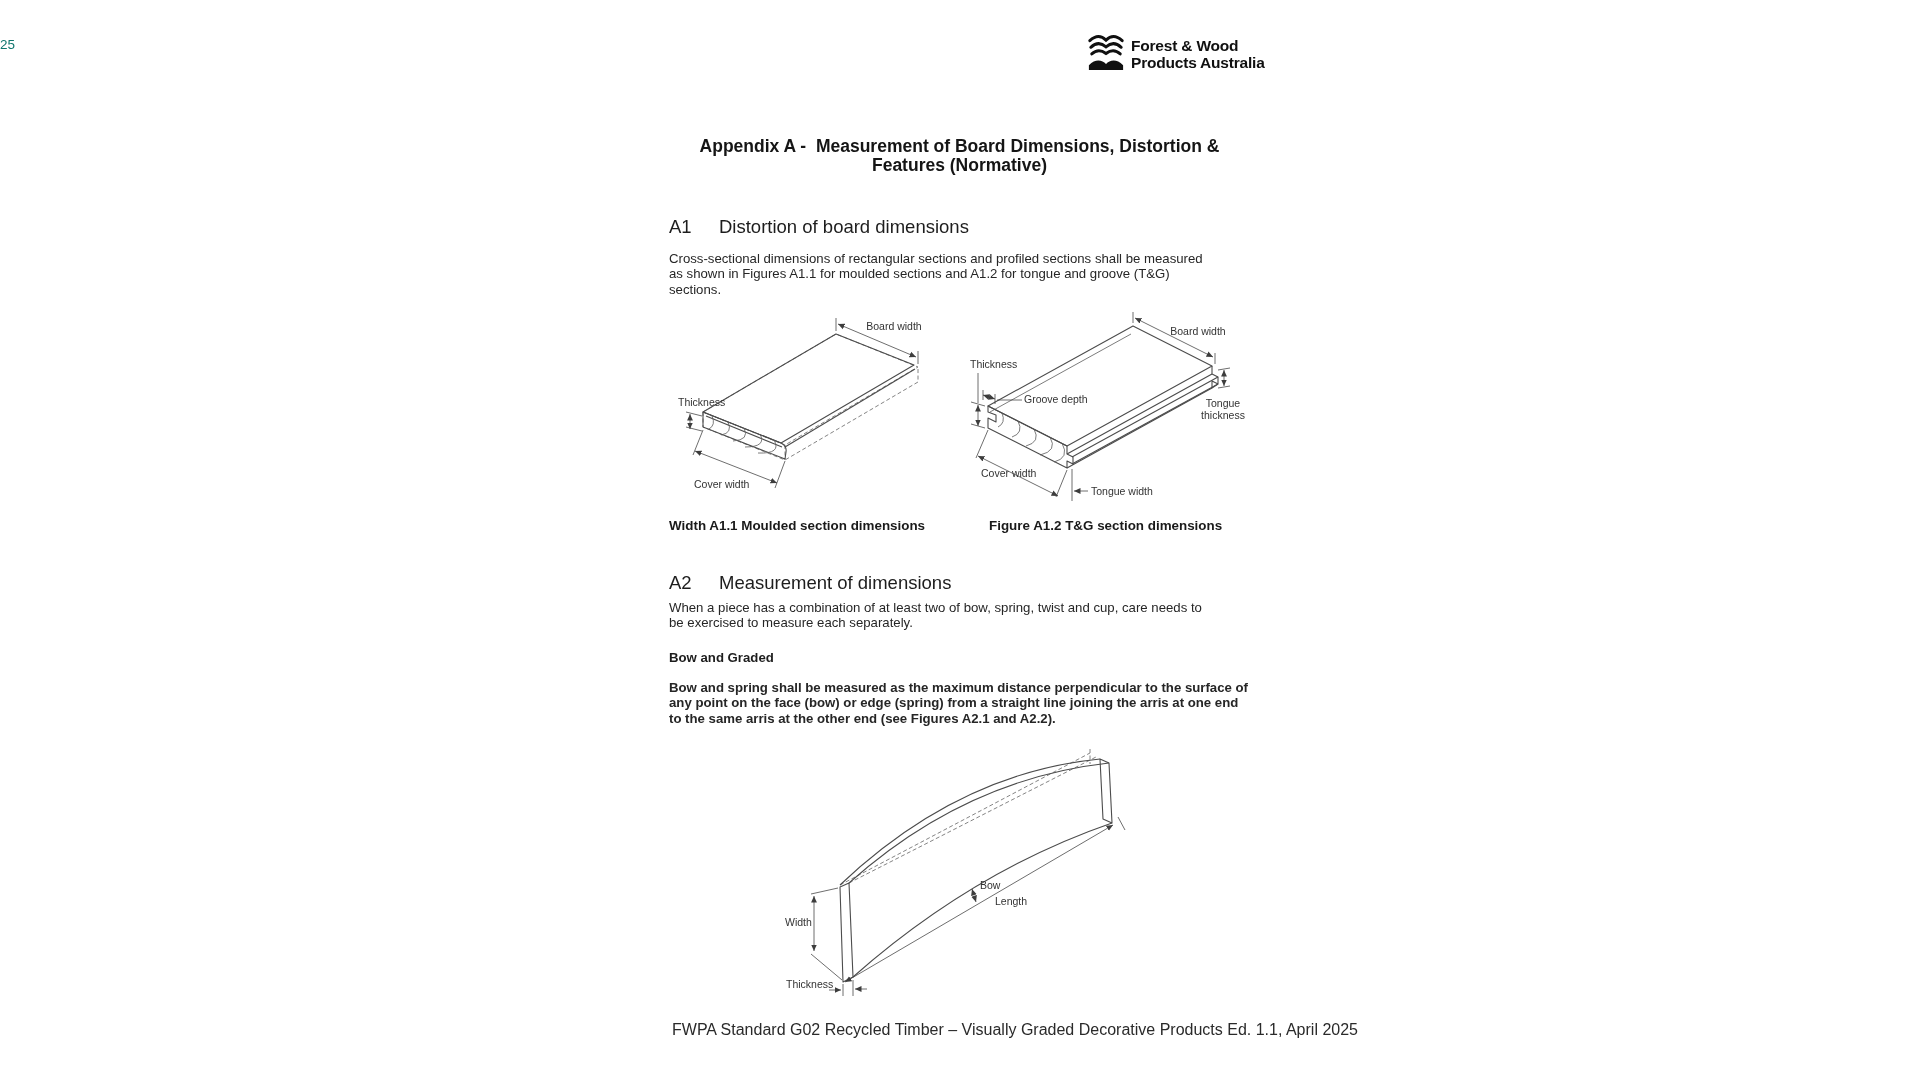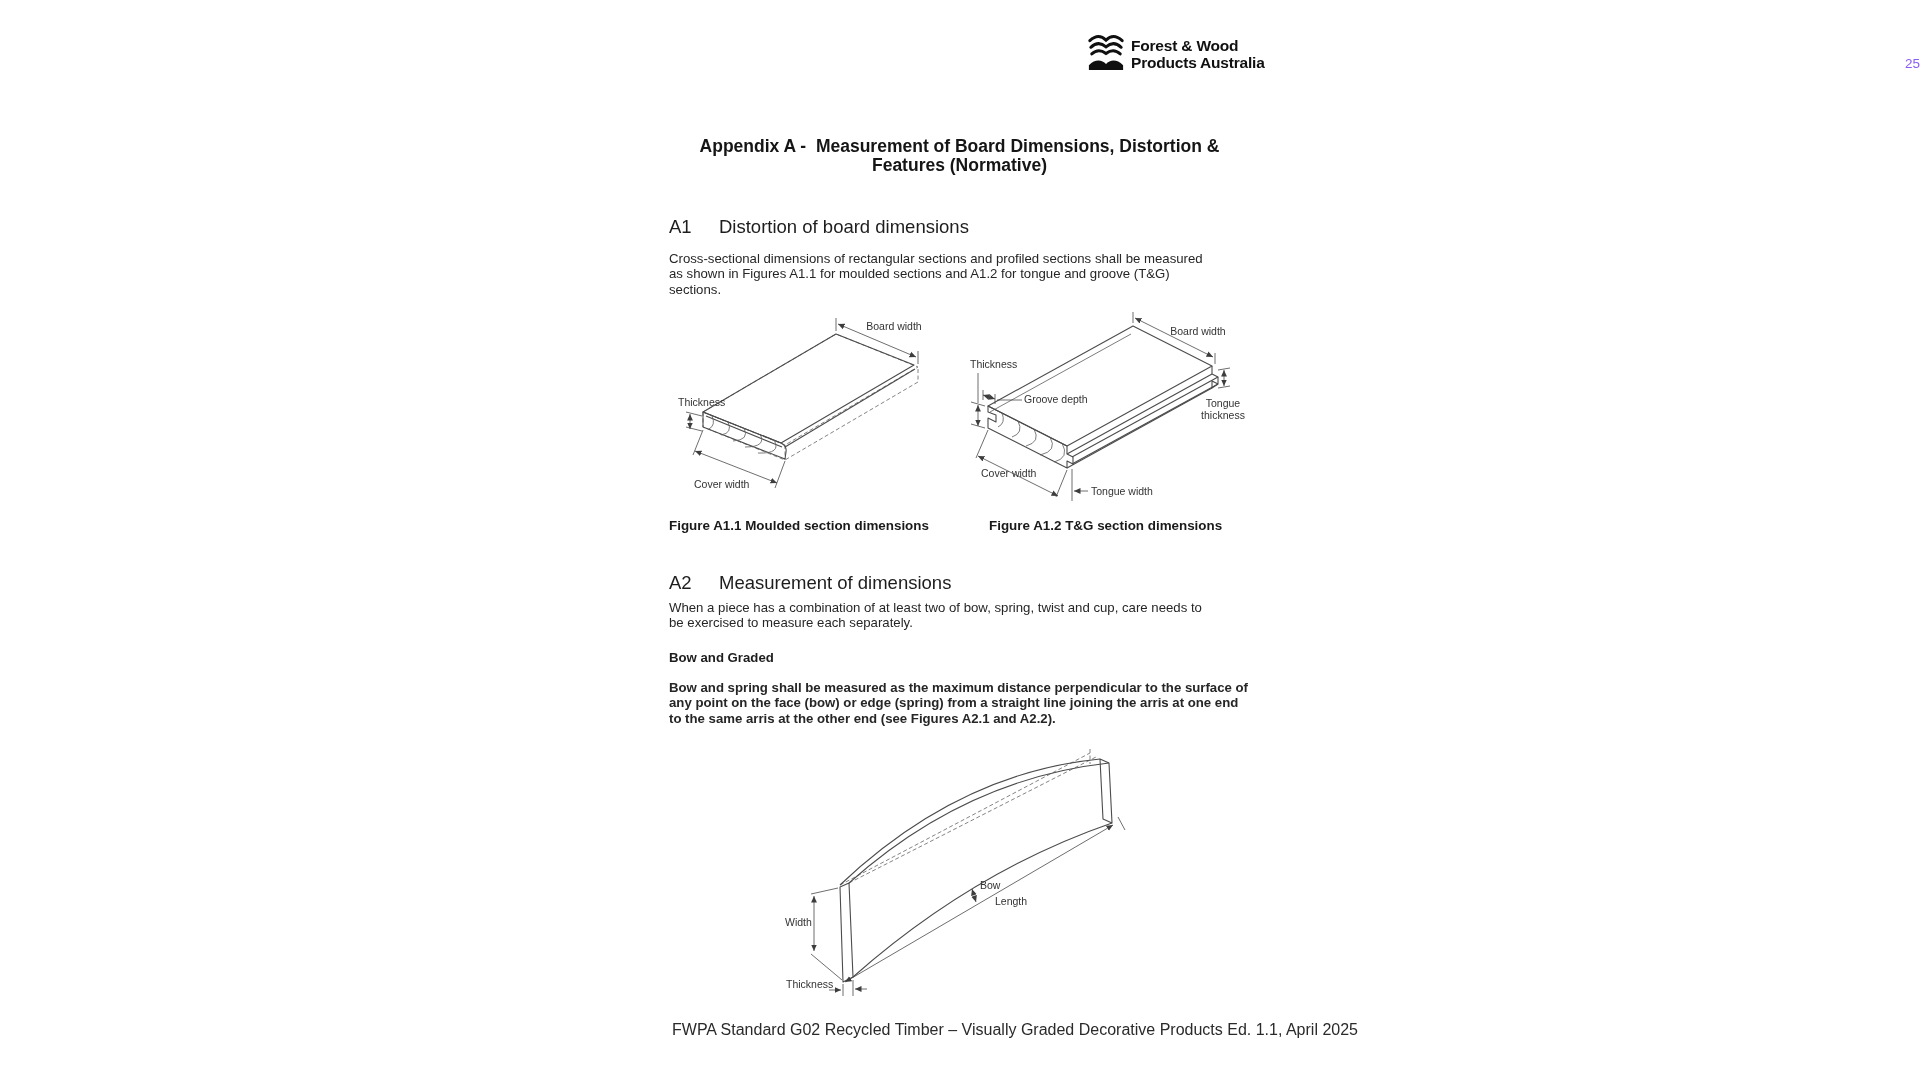--- a/index.html
+++ b/index.html
@@ -1,20 +1,20 @@
 <!DOCTYPE html>
 <html><head>
 <meta charset="utf-8">
 <style>
   html,body{margin:0;padding:0;background:#ffffff;}
   .page{
     position:relative;width:1920px;height:1080px;background:#ffffff;overflow:hidden;
     font-family:"Liberation Sans","DejaVu Sans",sans-serif;color:#1d1d1d;
   }
-  .pagenum{position:absolute;top:56px;left:0;width:1920px;text-align:right;font-size:13.5px;color:#8b5cf6;}
+  .pagenum{position:absolute;top:37px;left:0;width:1920px;text-align:left;font-size:13.5px;color:#0f766e;}
   .logo{position:absolute;left:1087px;top:33px;display:flex;align-items:center;gap:6px;}
   .logo-text{font-weight:bold;font-size:15.5px;line-height:16.5px;letter-spacing:-0.2px;color:#101010;padding-top:3px;}
   .doc-title{
     position:absolute;left:672px;top:137px;width:575px;text-align:center;
     font-size:17.5px;font-weight:bold;line-height:19px;white-space:pre-wrap;color:#151515;
   }
   .h-section{position:absolute;left:669px;font-size:18.5px;color:#1d1d1d;white-space:nowrap;}
   .h-section .h-num{display:inline-block;width:50px;}
   .para{position:absolute;left:669px;width:620px;font-size:13.2px;line-height:15.3px;white-space:pre-wrap;color:#262626;}
   .subhead{position:absolute;left:669px;font-size:13.2px;font-weight:bold;color:#1d1d1d;}
@@ -160,21 +160,21 @@
       <path class="dim" d="M10,145 L90,185" marker-start="url(#mA2)" marker-end="url(#mA2)"></path>
       <text x="13" y="166">Cover width</text>
     </g>
     <g>
       <path class="dim" d="M104,158 L104,190"></path>
       <path class="dim" d="M120,180 L106,180" marker-end="url(#mA2)"></path>
       <text x="123" y="184">Tongue width</text>
     </g>
   </svg>
 
-  <div class="figcap" style="left:669px;top:518px;">Figure A1.1 Moulded section dimensions</div>
+  <div class="figcap" style="left:669px;top:518px;">Width A1.1 Moulded section dimensions</div>
   <div class="figcap" style="left:989px;top:518px;">Figure A1.2 T&amp;G section dimensions</div>
 
   <div class="h-section" style="top:572px;">
     <span class="h-num">A2</span><span>Measurement of dimensions</span>
   </div>
   <div class="para" style="top:600px;">When a piece has a combination of at least two of bow, spring, twist and cup, care needs to
 be exercised to measure each separately.</div>
   <div class="subhead" style="top:650px;">Bow and Graded</div>
   <div class="para" style="top:680px;font-weight:bold;">Bow and spring shall be measured as the maximum distance perpendicular to the surface of
 any point on the face (bow) or edge (spring) from a straight line joining the arris at one end

